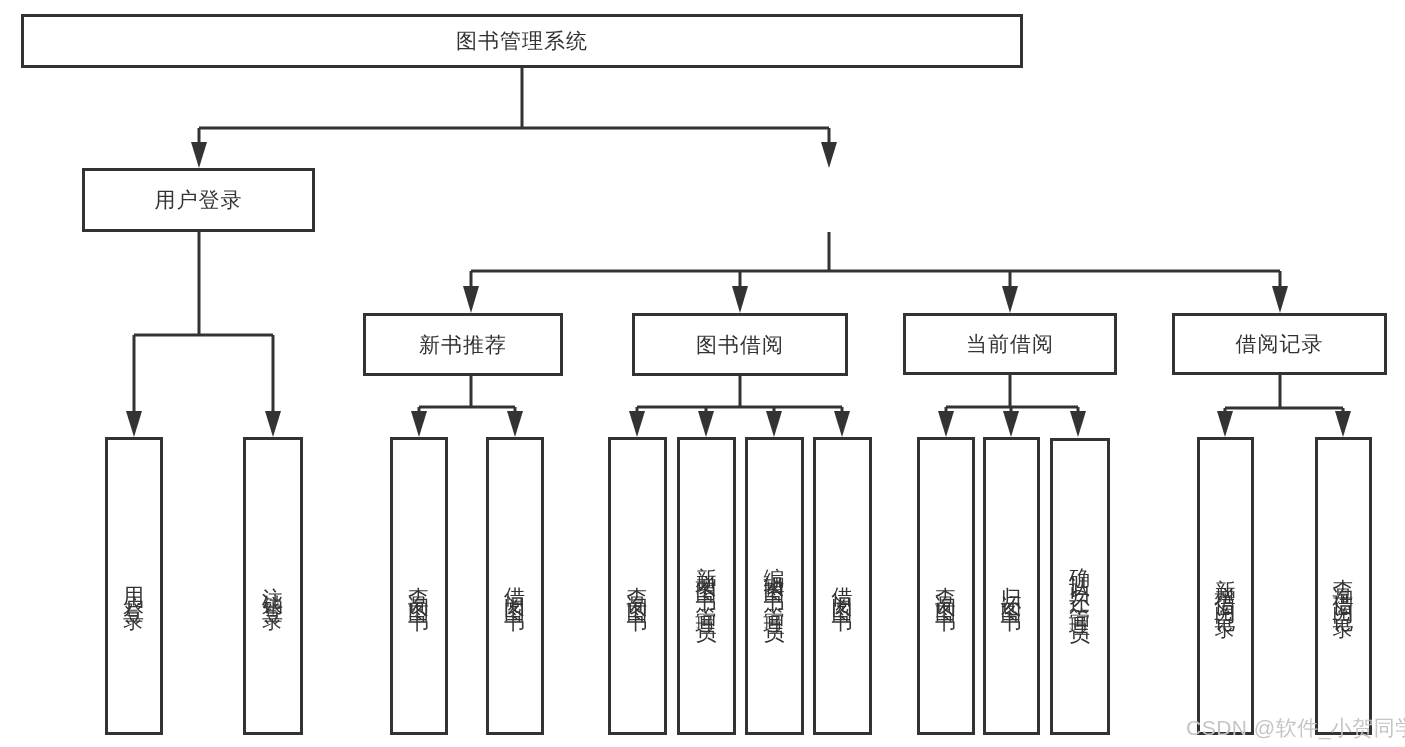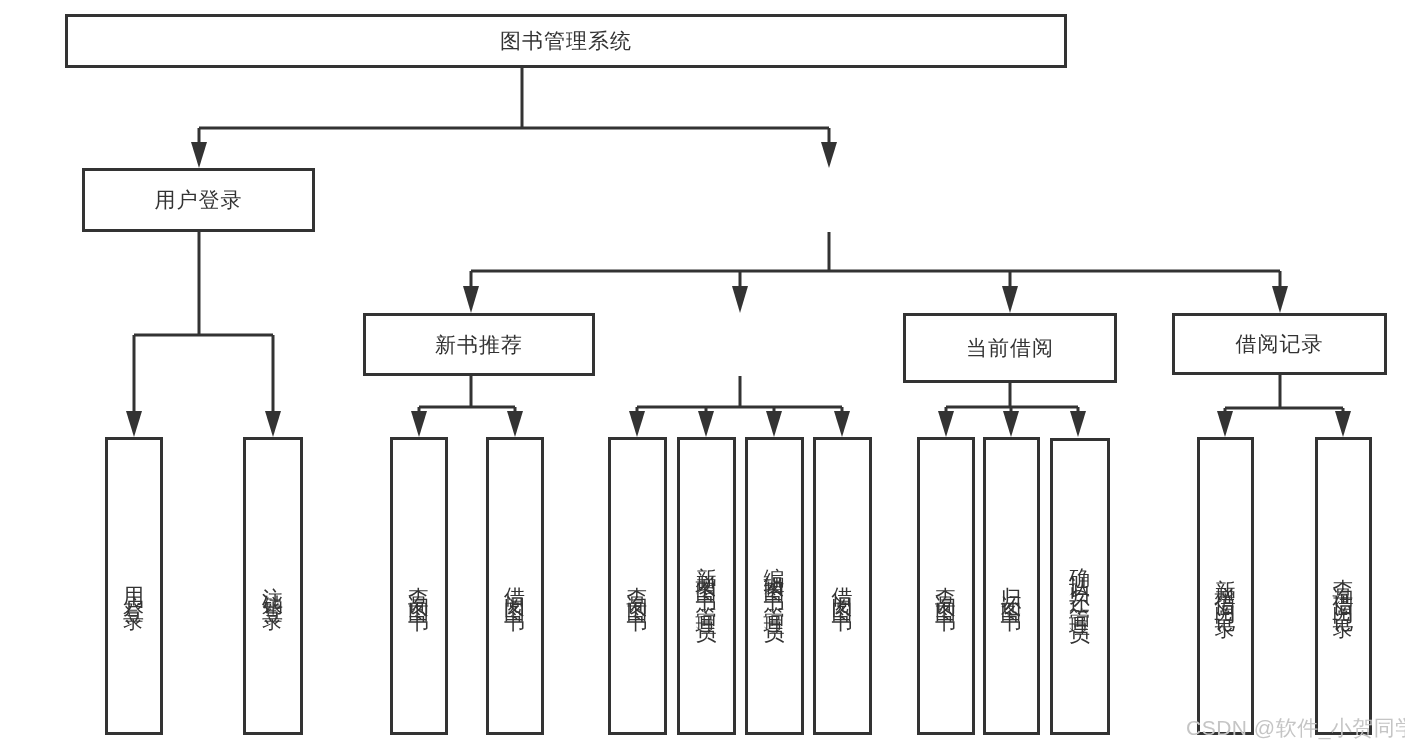--- a/index.html
+++ b/index.html
@@ -100,26 +100,27 @@
     <g>
       <path d="M1280,375 L1280,408"></path>
       <path d="M1225,408 L1343,408"></path>
       <path d="M1225,408 L1225,412"></path>
       <path d="M1343,408 L1343,412"></path>
       <polygon points="1217,411 1233,411 1225,437"></polygon>
       <polygon points="1335,411 1351,411 1343,437"></polygon>
     </g>
   </svg>
 
-  <div class="box h" style="left:21px;top:14px;width:1002px;height:54px;margin-left:44px;">图书管理系统</div>
+  <div class="box h" style="left:21px;top:14px;width:1002px;height:54px;">图书管理系统</div>
 
   <div class="box h" style="left:82px;top:168px;width:233px;height:64px;">用户登录</div>
 
-  <div class="box h" style="left:363px;top:313px;width:232px;height:63px;">新书推荐</div>
-  <div class="box h" style="left:903px;top:313px;width:214px;height:70px;">当前借阅</div>
+  <div class="box h" style="left:363px;top:313px;width:200px;height:63px;">新书推荐</div>
+  <div class="box h" style="left:632px;top:313px;width:216px;height:63px;">图书借阅</div>
+  <div class="box h" style="left:903px;top:313px;width:214px;height:62px;">当前借阅</div>
   <div class="box h" style="left:1172px;top:313px;width:215px;height:62px;">借阅记录</div>
 
   <div class="box v" style="left:105px;top:437px;width:58px;height:298px;">
     <span class="vt">用户登录</span>
   </div>
   <div class="box v" style="left:243px;top:437px;width:60px;height:298px;">
     <span class="vt">注销登录</span>
   </div>
 
   <div class="box v" style="left:390px;top:437px;width:58px;height:298px;">

